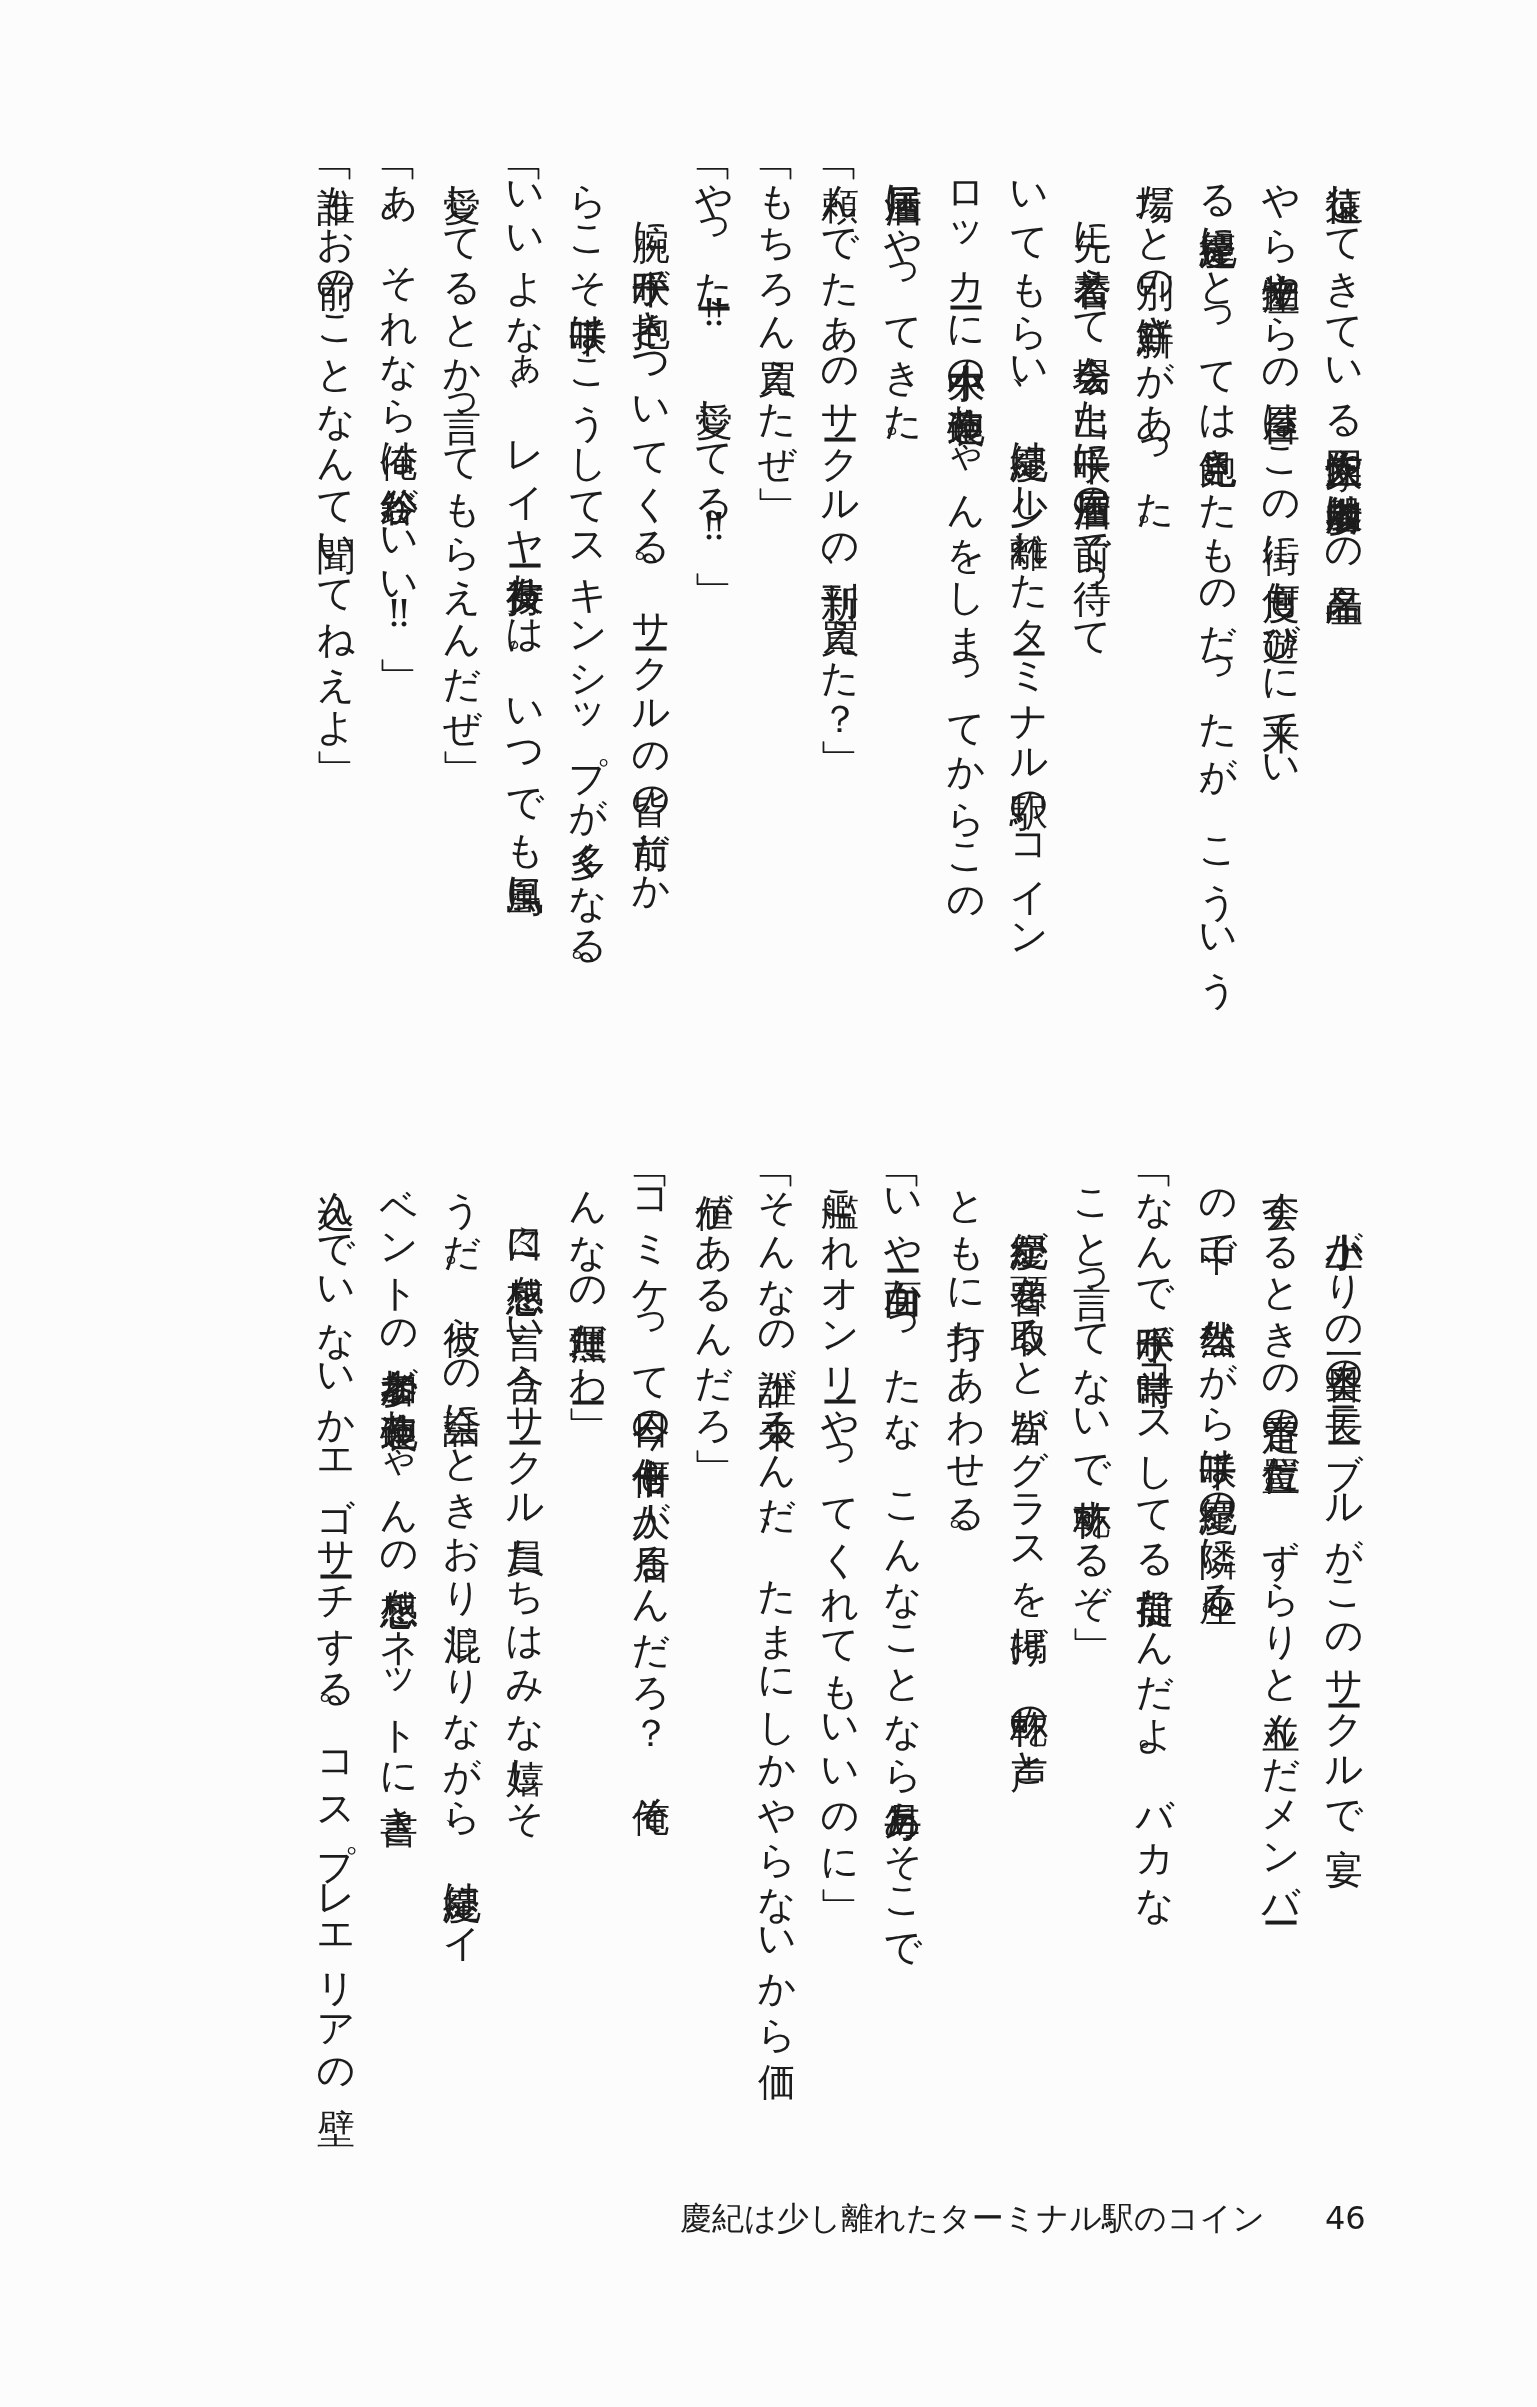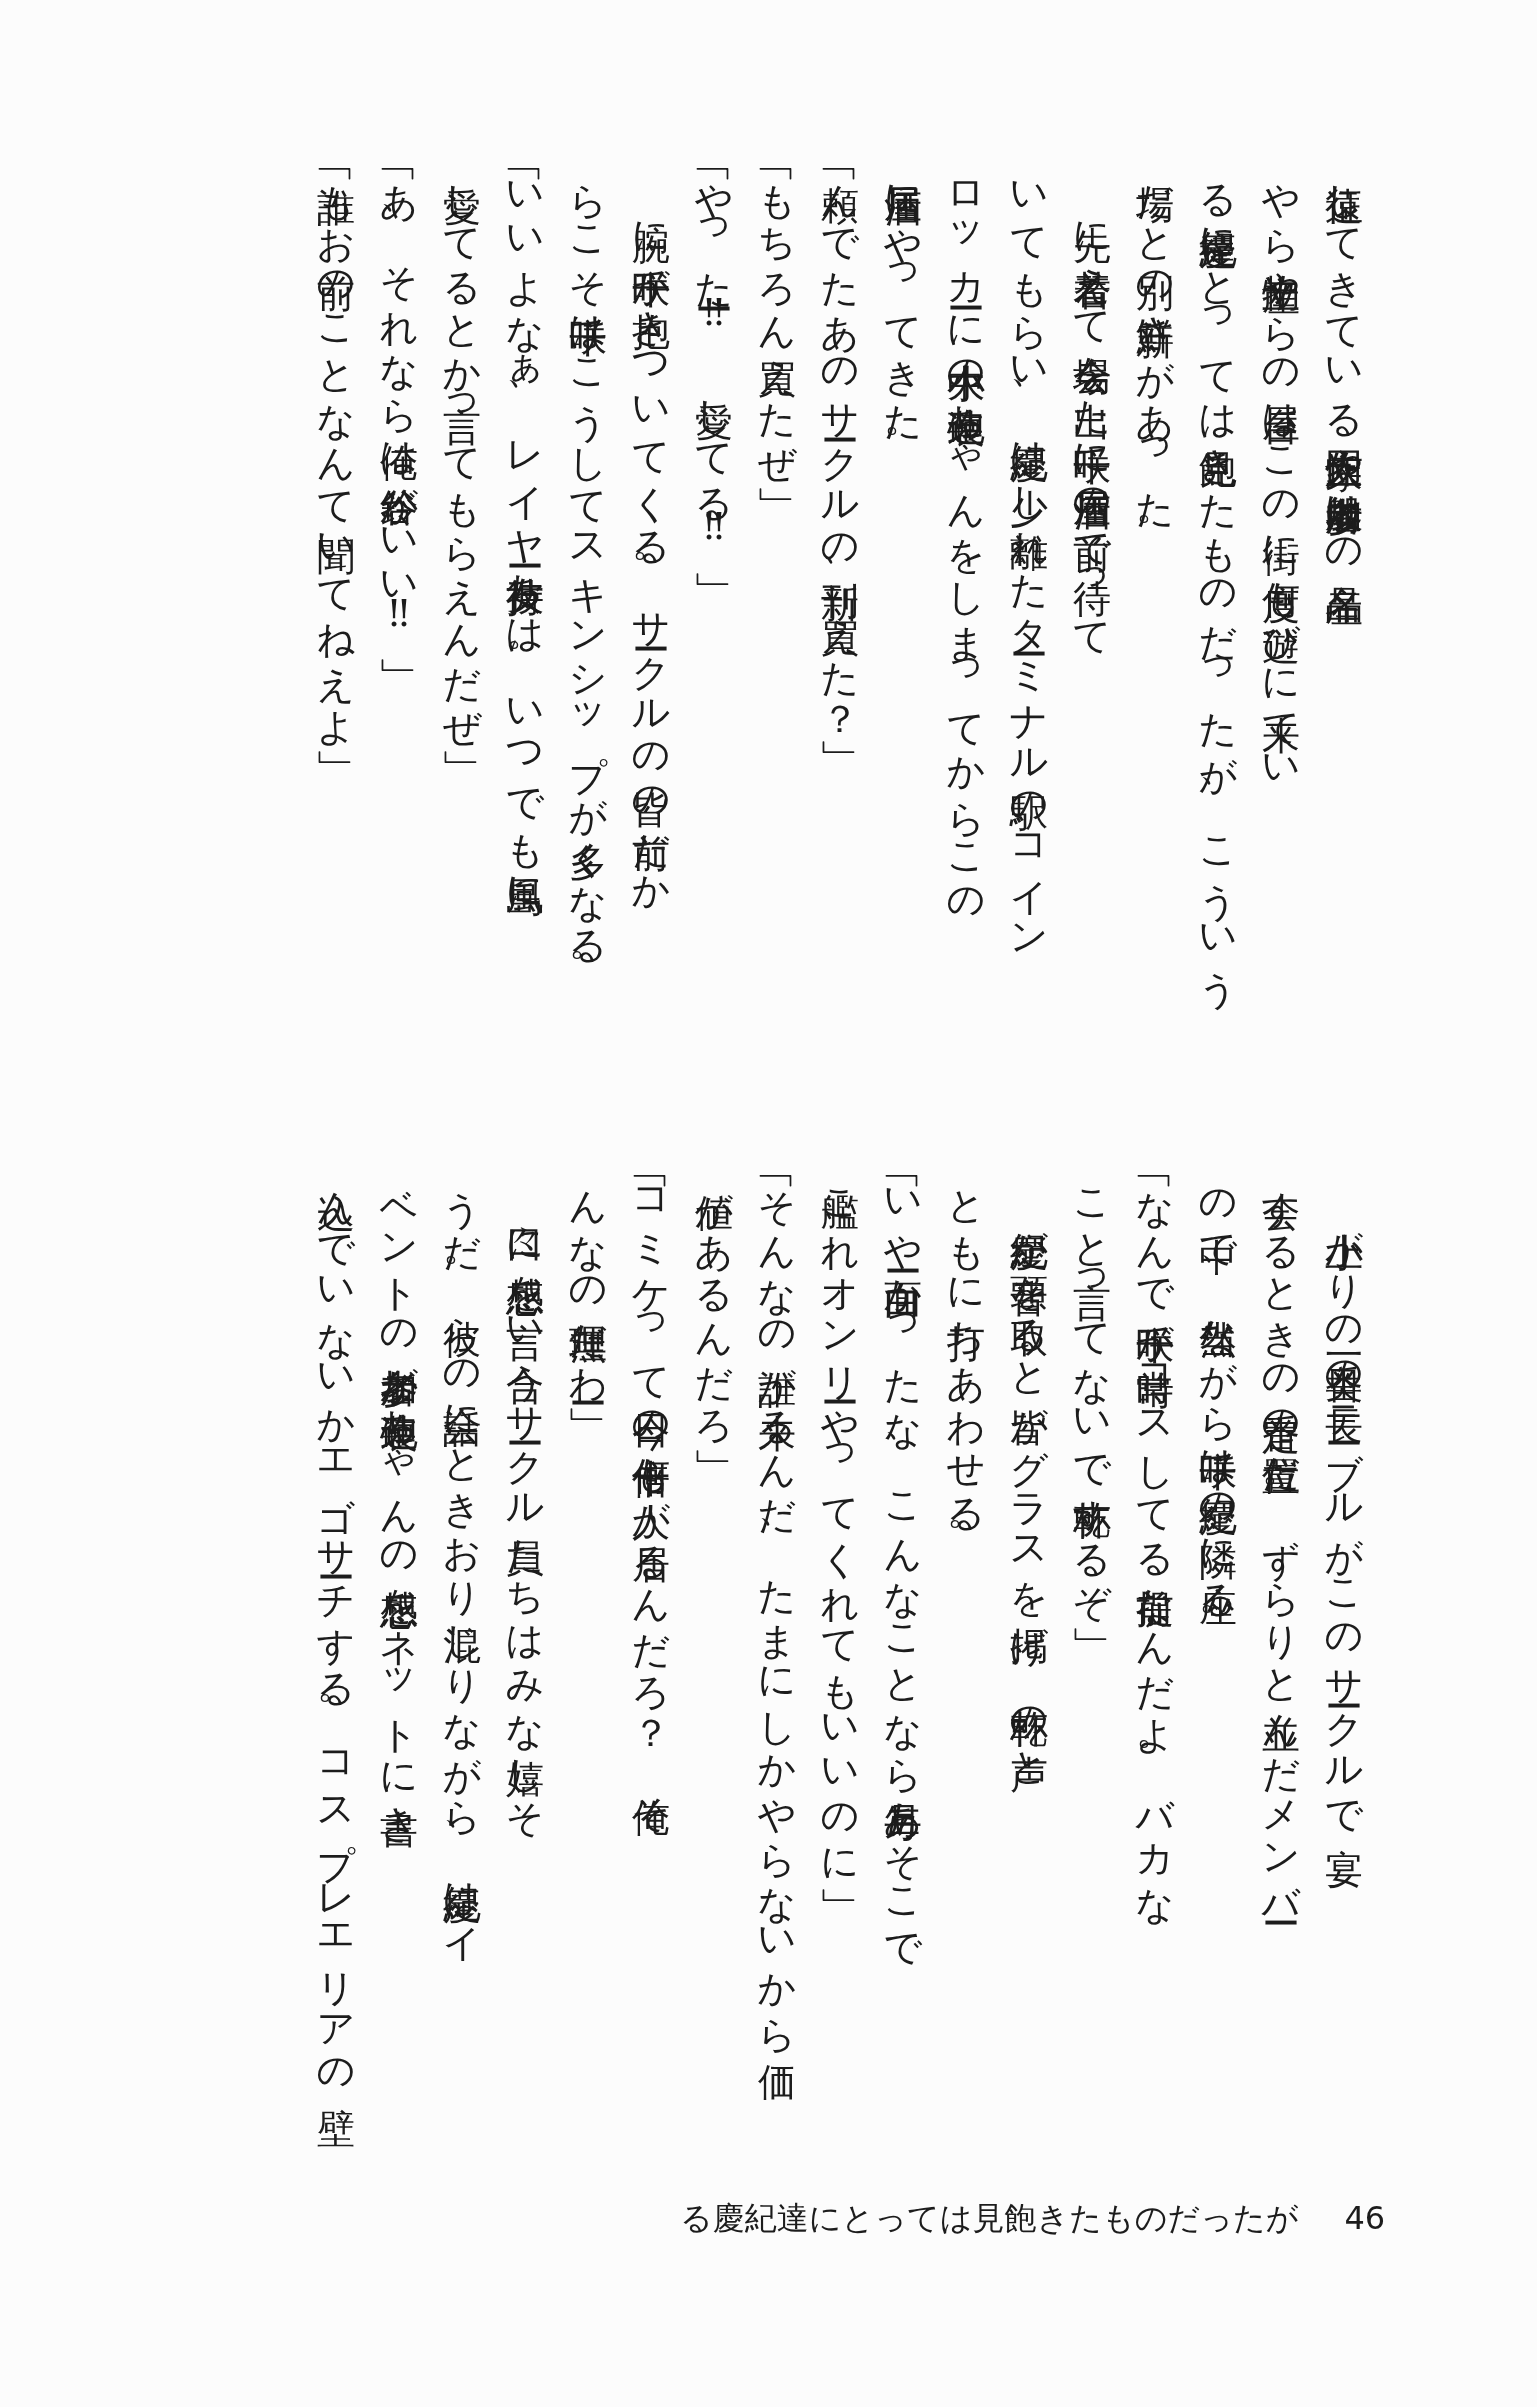--- a/index.html
+++ b/index.html
@@ -27,21 +27,21 @@
   .tline{height:100%;}
   .page-footer{
     position:absolute;
     top:2197px;
     left:680px;
     font-family:"DejaVu Sans","Liberation Sans",sans-serif;
     font-size:32px;
     color:#1c1c1c;
     white-space:nowrap;
   }
-  .pagenum{margin-left:46px;}
+  .pagenum{margin-left:60px;}
 </style>
 </head>
 <body>
 
 <div>
 
   <section class="vblock block-top">
     <div class="tline">遠征してきている同人作家や一般参加者向けの名産品</div>
     <div class="tline">やら土産物やらの屋台はこの街に何度も遊びに来てい</div>
     <div class="tline">る慶紀達にとっては見飽きたものだったが、こういう</div>
@@ -75,17 +75,17 @@
     <div class="tline">値があるんだろ」</div>
     <div class="tline">「コミケって今日の何十倍も人が居るんだろ？　俺そ</div>
     <div class="tline">んなの無理だわー」</div>
     <div class="tline">　口々に感想を言い合うサークル員たちはみな嬉しそ</div>
     <div class="tline">うだ。彼らの会話にときおり混じりながら、慶紀はイ</div>
     <div class="tline">ベントの参加者が連装砲ちゃんの感想をネットに書き</div>
     <div class="tline">込んでいないかエゴサーチする。コスプレエリアの壁</div>
   </section>
 
   <footer class="page-footer">
-    <span>る慶紀達にとっては見飽きたものだったが</span><span class="pagenum">46</span>
+    <span>慶紀は少し離れたターミナル駅のコイン</span><span class="pagenum">46</span>
   </footer>
 
 </div>
 
 
 </body></html>

